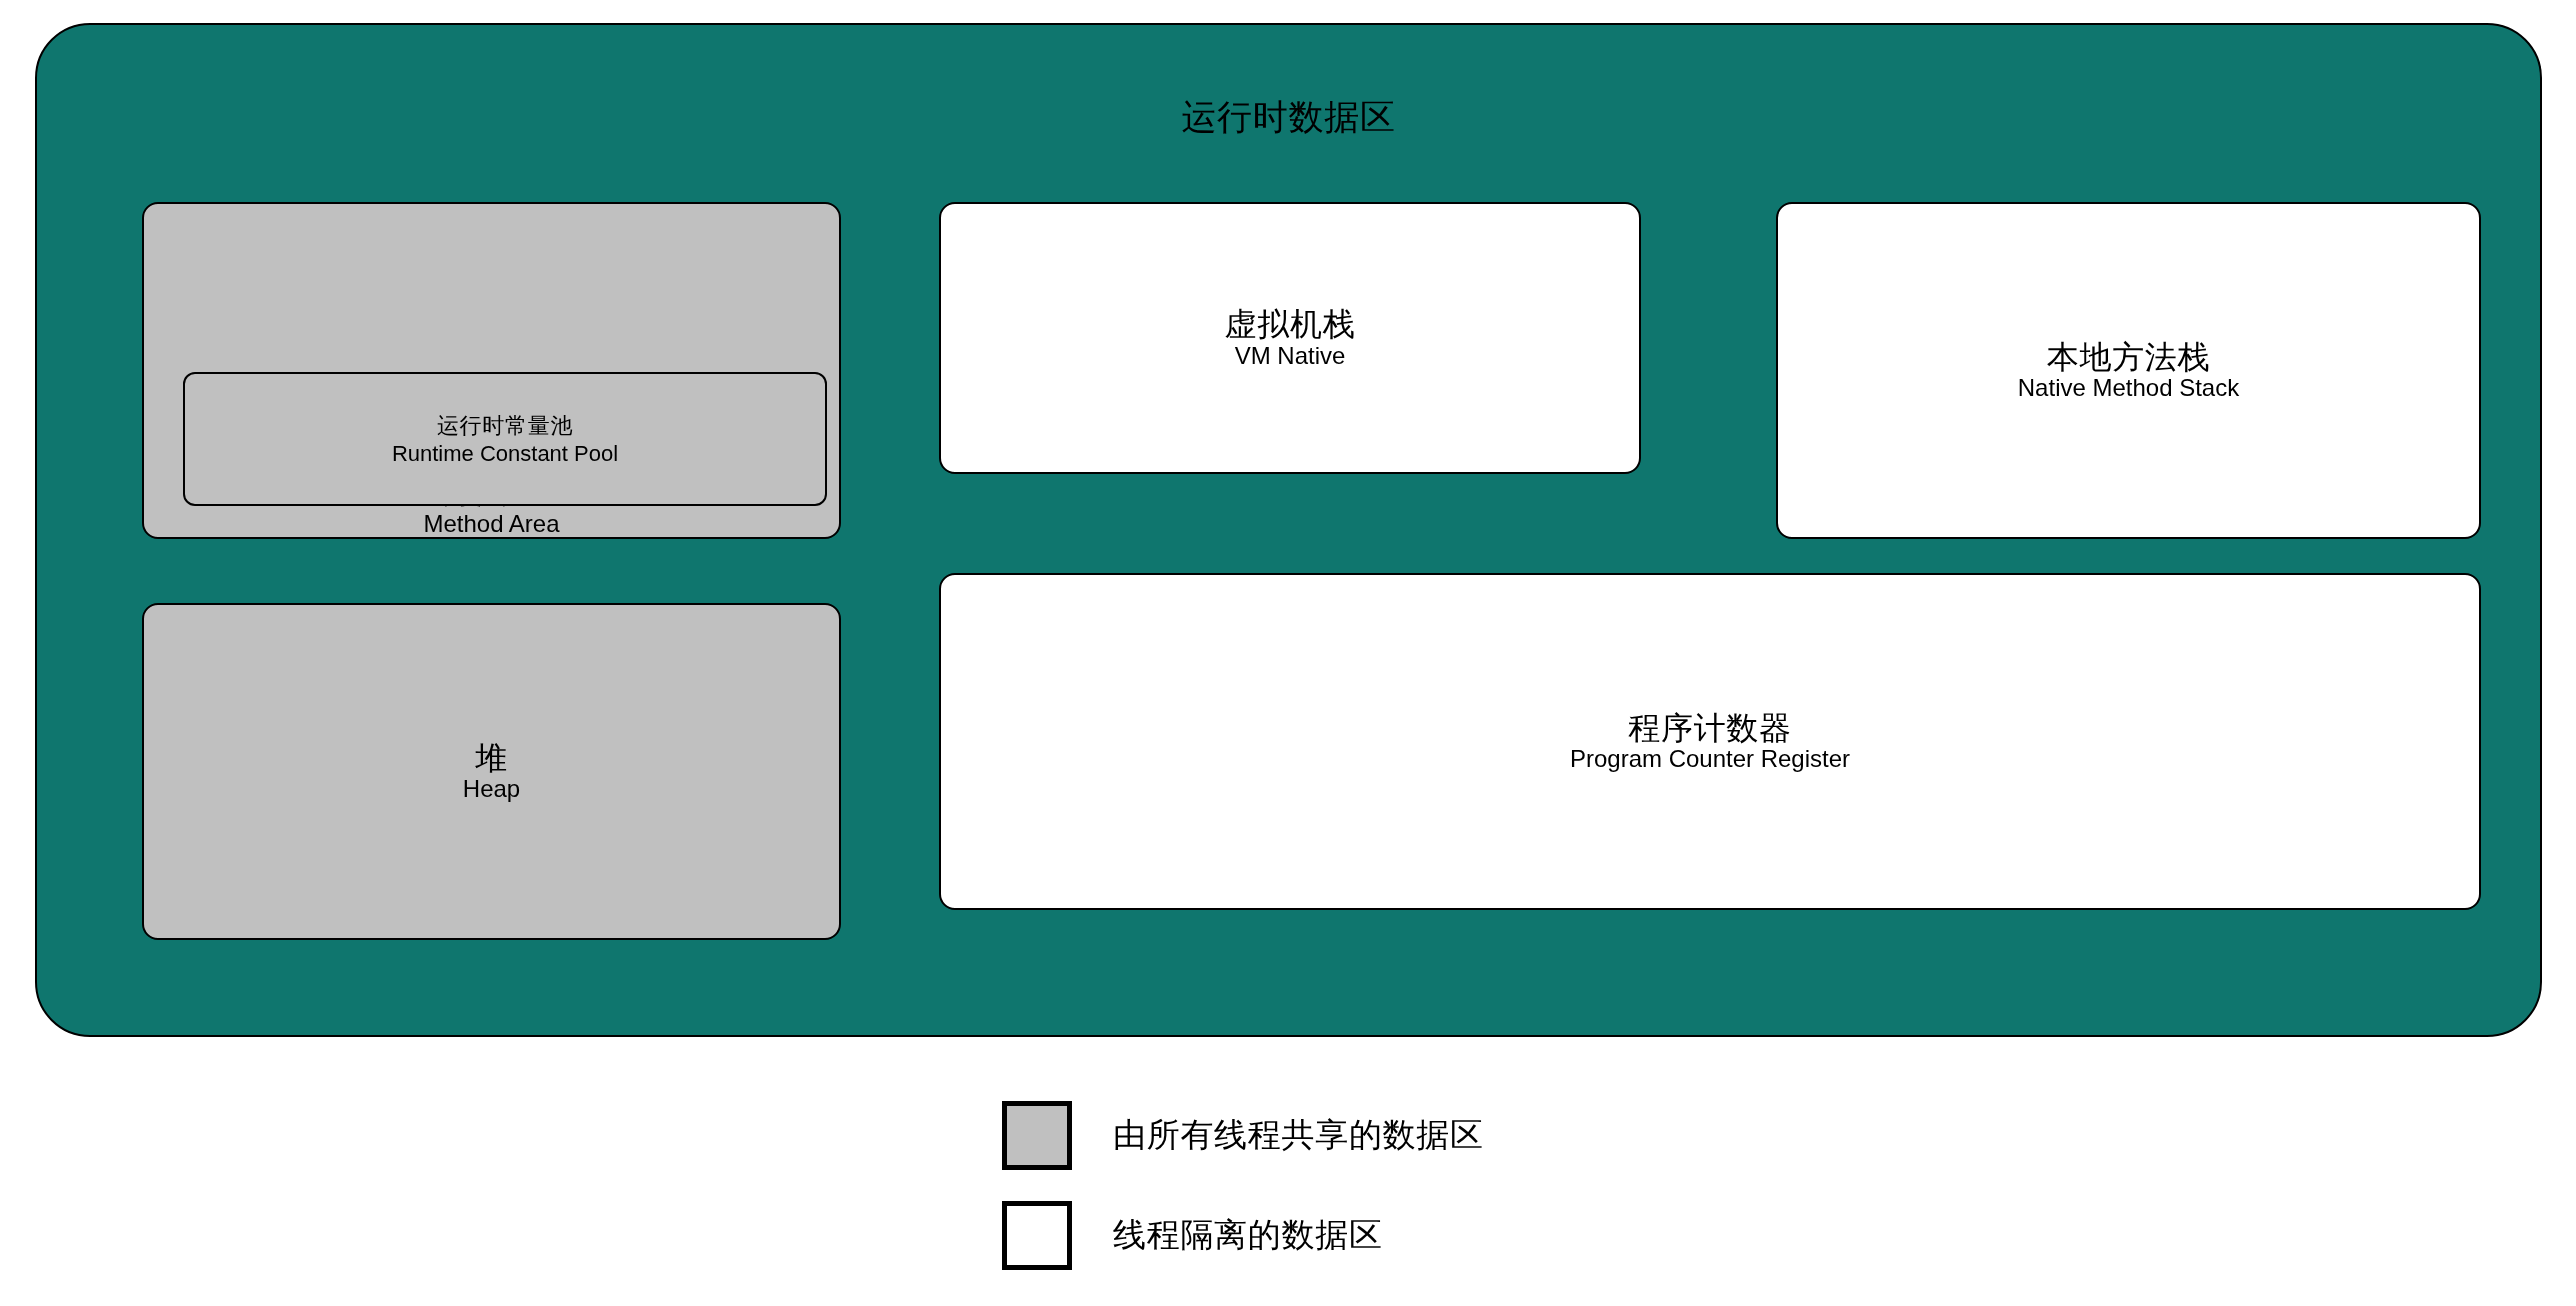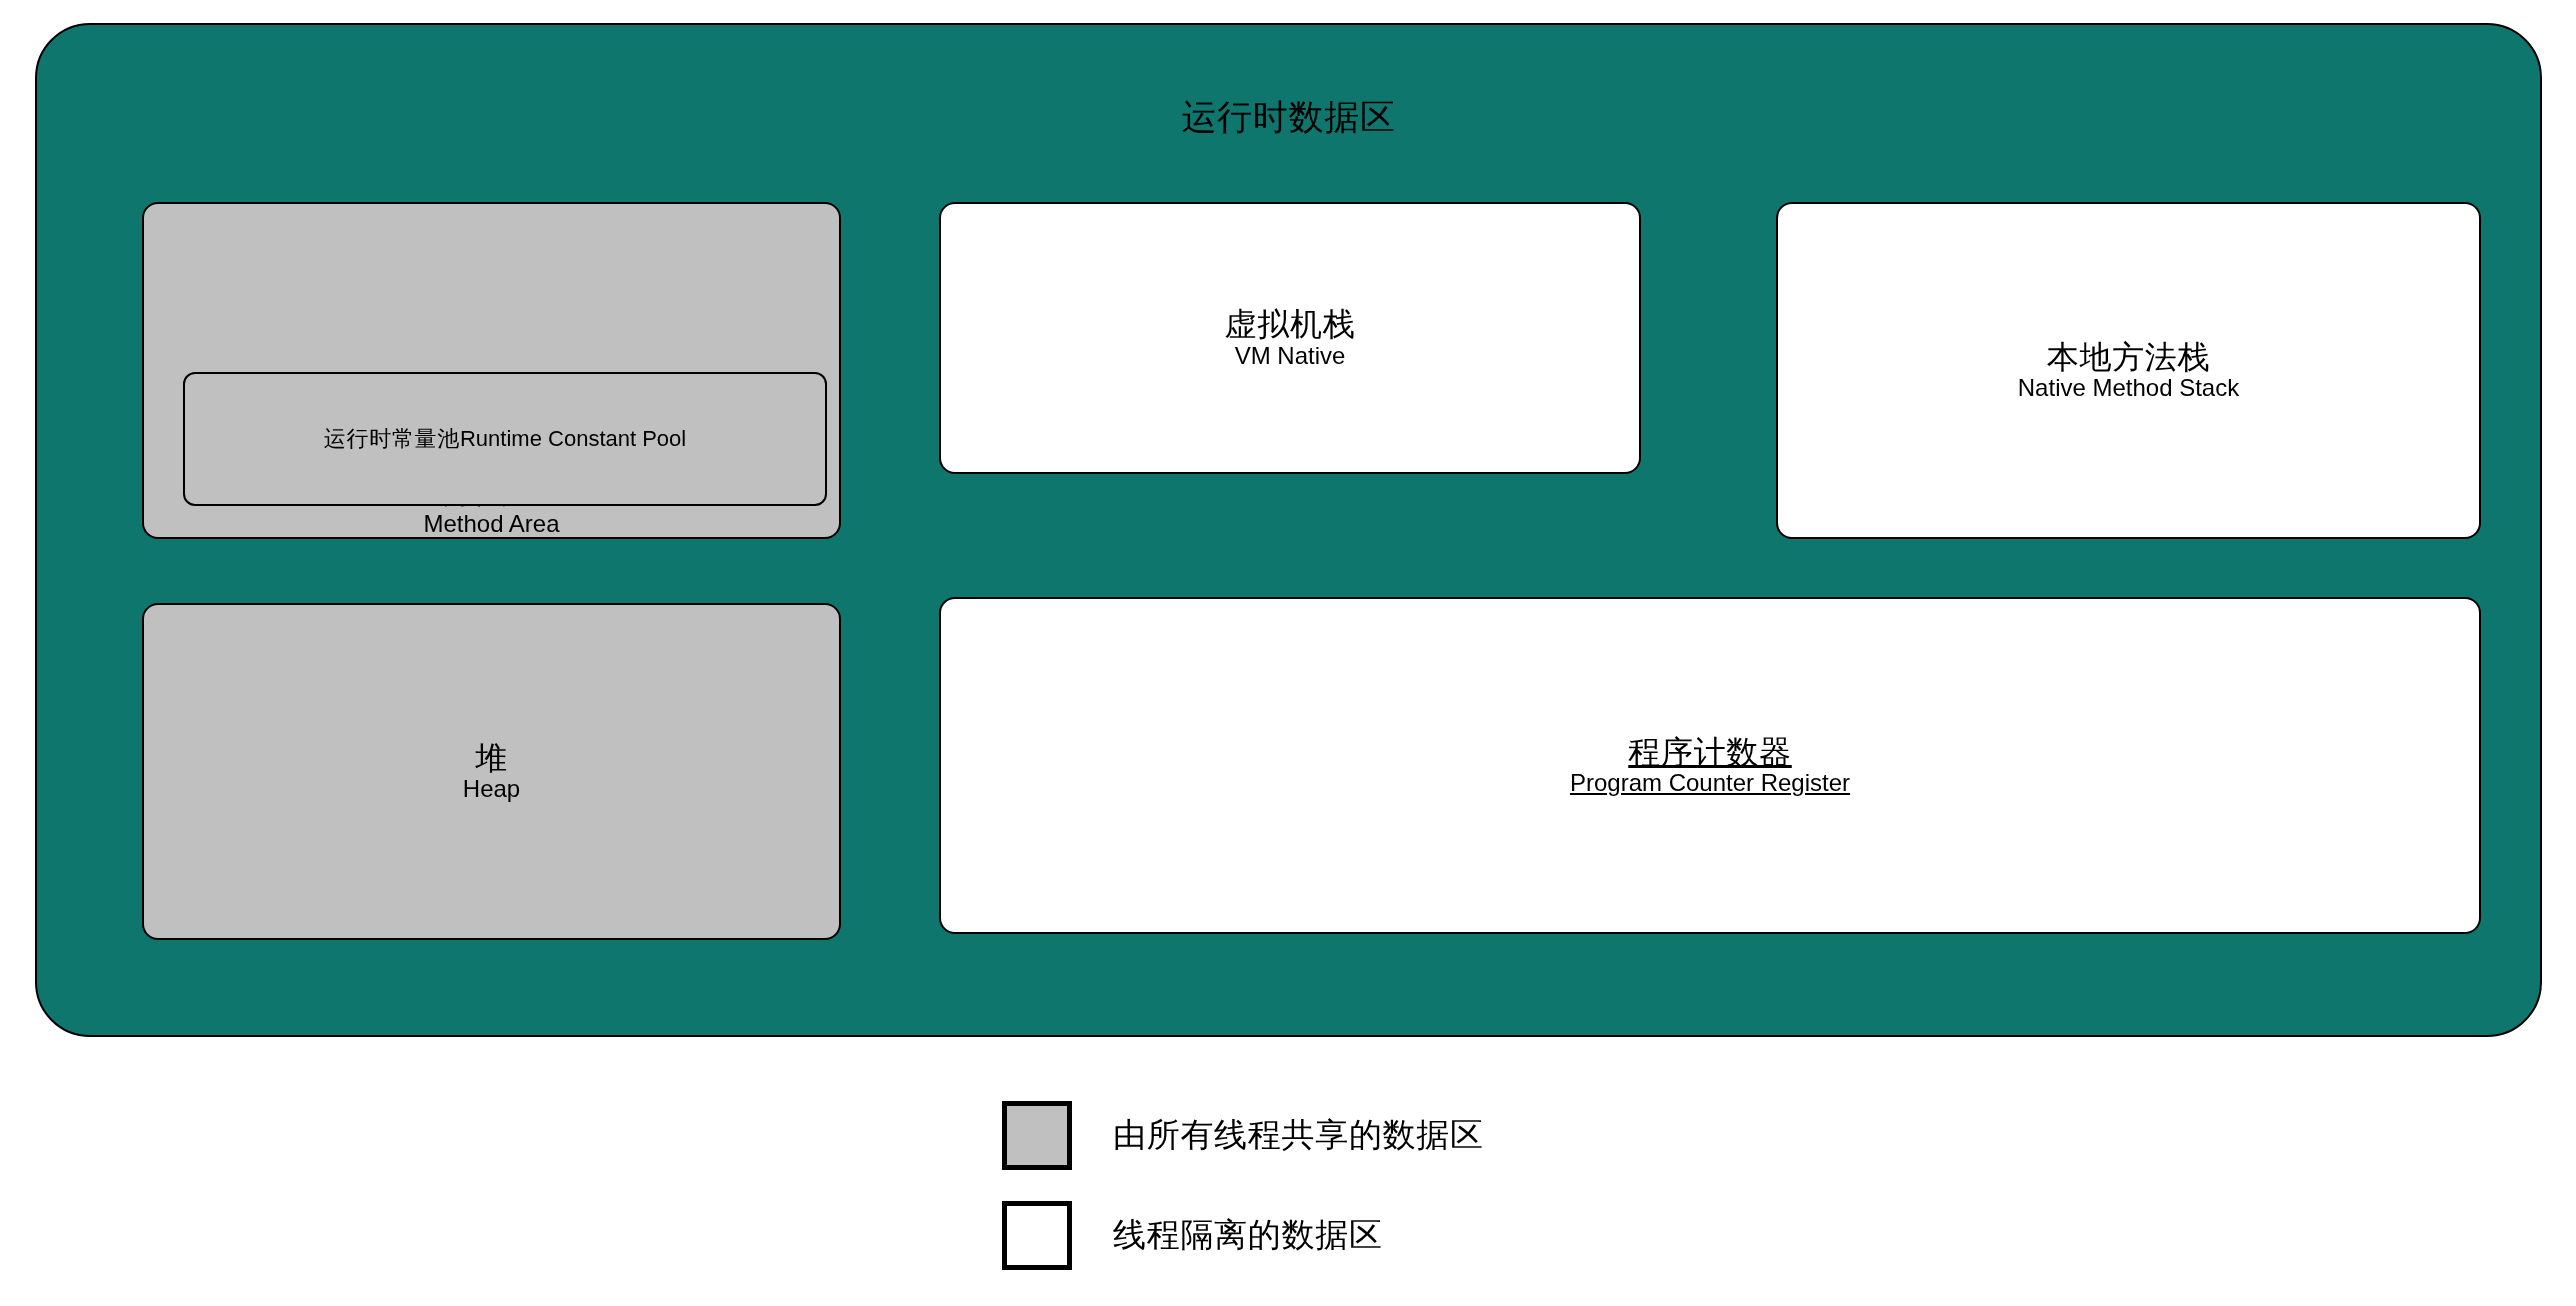--- a/index.html
+++ b/index.html
@@ -81,21 +81,21 @@
     position: absolute;
     left: 39px;
     top: 168px;
     width: 644px;
     height: 134px;
     box-sizing: border-box;
     border: 2.7px solid #000000;
     border-radius: 12px;
     background: #C0C0C0;
     display: flex;
-    flex-direction: row;
+    flex-direction: column;
     align-items: center;
     justify-content: center;
   }
   .nested-pool .label-cn { font-size: 22px; }
   .nested-pool .label-en { font-size: 22px; }
 
   
   .legend {
     position: absolute;
     left: 1002px;
@@ -162,21 +162,21 @@
     </div>
   </div>
 
   <div class="region shared" style="left:105px; top:578px; width:699px; height:337px;">
     <div class="region-labels">
       <div class="label-cn">堆</div>
       <div class="label-en">Heap</div>
     </div>
   </div>
 
-  <div class="region isolated" style="left:902px; top:572px; width:1542px; height:337px;text-decoration:underline;">
+  <div class="region isolated" style="left:902px; top:548px; width:1542px; height:337px;">
     <div class="region-labels">
       <div class="label-cn">程序计数器</div>
       <div class="label-en">Program Counter Register</div>
     </div>
   </div>
 
 </div>
 
 <div class="legend">
 

